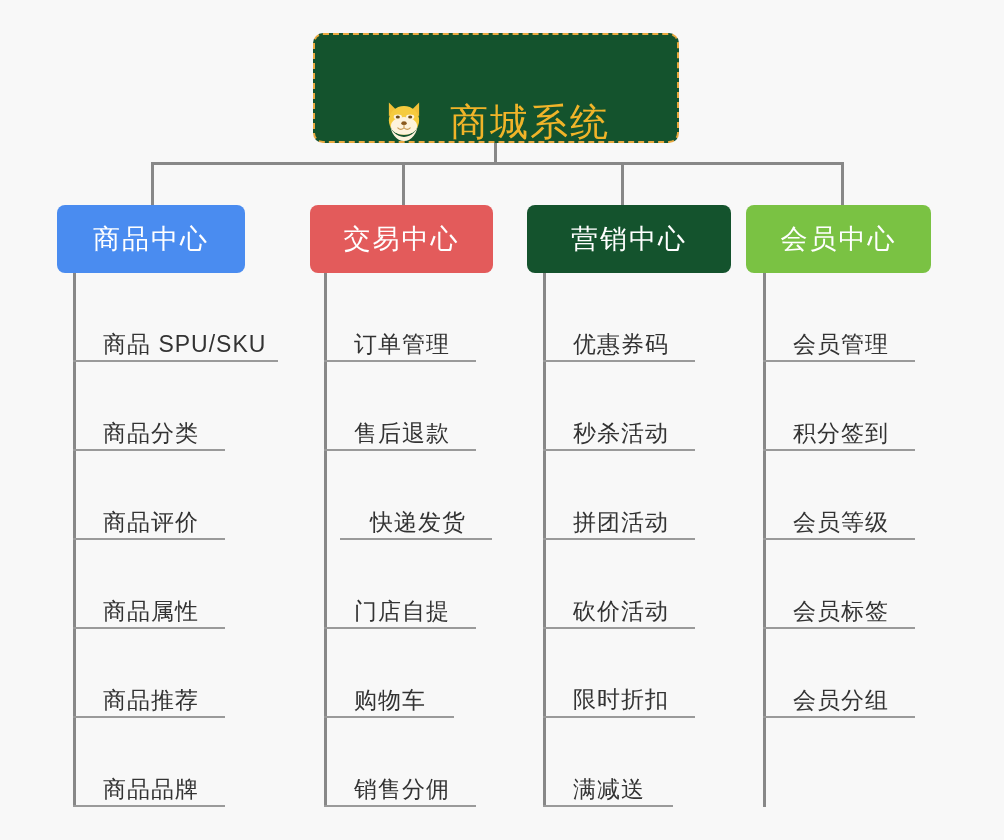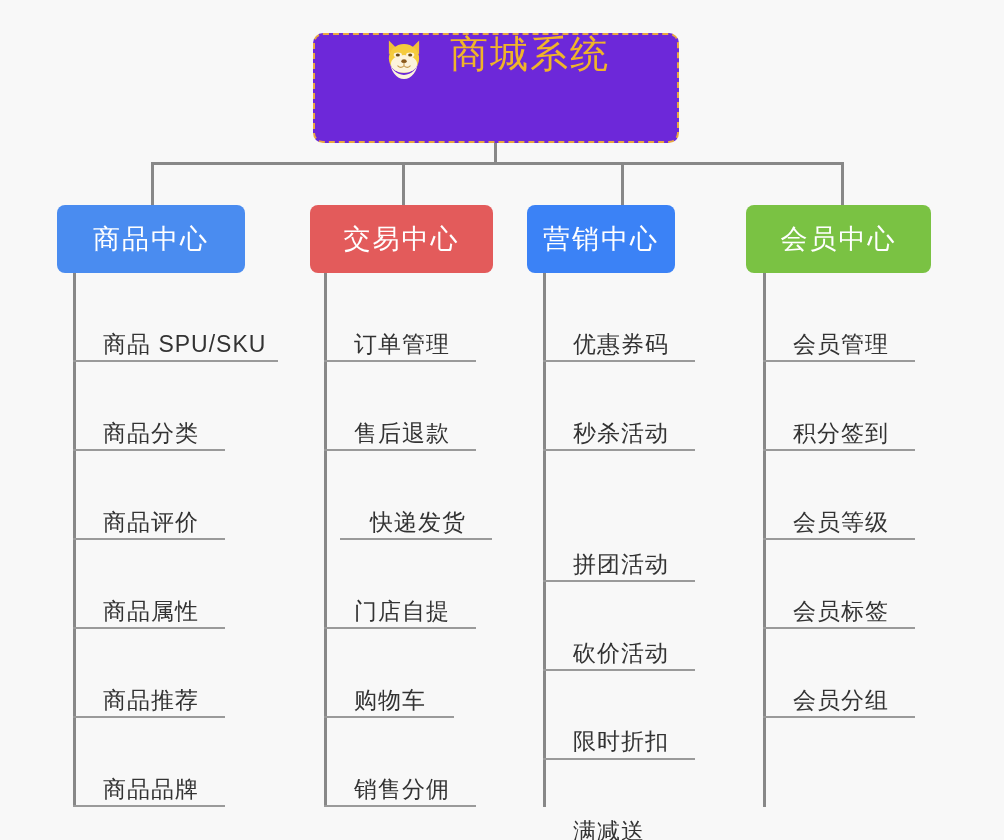--- a/index.html
+++ b/index.html
@@ -25,25 +25,25 @@
   }
 
   
   .root-node {
     position: absolute;
     left: 313px;
     top: 33px;
     width: 366px;
     height: 110px;
     box-sizing: border-box;
-    background: #6d28d9;
+    background: #14532d;
     border: 2px dashed #eaa93f;
     border-radius: 10px;
     display: flex;
-    align-items: flex-start;
+    align-items: flex-end;
     justify-content: center;
     gap: 24px;
   }
   .root-emoji {
     font-size: 40px;
     line-height: 1;
     display: block;
   }
   .root-emoji svg { display: block; }
   .root-title {
@@ -202,32 +202,32 @@
         <li class="item" style="width: 130px;">
           <span class="item-label">购物车</span>
         </li>
         <li class="item" style="width: 152px;">
           <span class="item-label">销售分佣</span>
         </li>
       </ul>
     </div>
     <div class="conn conn-drop" style="left: 621px;"></div>
     <div class="column" style="left: 0px;">
-      <div class="cat-box" style="left: 527px; width: 148px; background: #3b82f6;">
+      <div class="cat-box" style="left: 527px; width: 204px; background: #14532d;">
         <span>营销中心</span>
       </div>
       <div class="trunk" style="left: 543px; height: 534px;"></div>
       <ul class="items" style="left: 543px;">
         <li class="item" style="width: 152px;">
           <span class="item-label">优惠券码</span>
         </li>
         <li class="item" style="width: 152px;">
           <span class="item-label">秒杀活动</span>
         </li>
-        <li class="item" style="width: 152px; margin-top: 42px;">
+        <li class="item" style="width: 152px;">
           <span class="item-label">拼团活动</span>
         </li>
         <li class="item" style="width: 152px;">
           <span class="item-label">砍价活动</span>
         </li>
         <li class="item" style="width: 152px; font-family: Liberation Serif, serif;">
           <span class="item-label">限时折扣</span>
         </li>
         <li class="item" style="width: 130px;">
           <span class="item-label">满减送</span>

